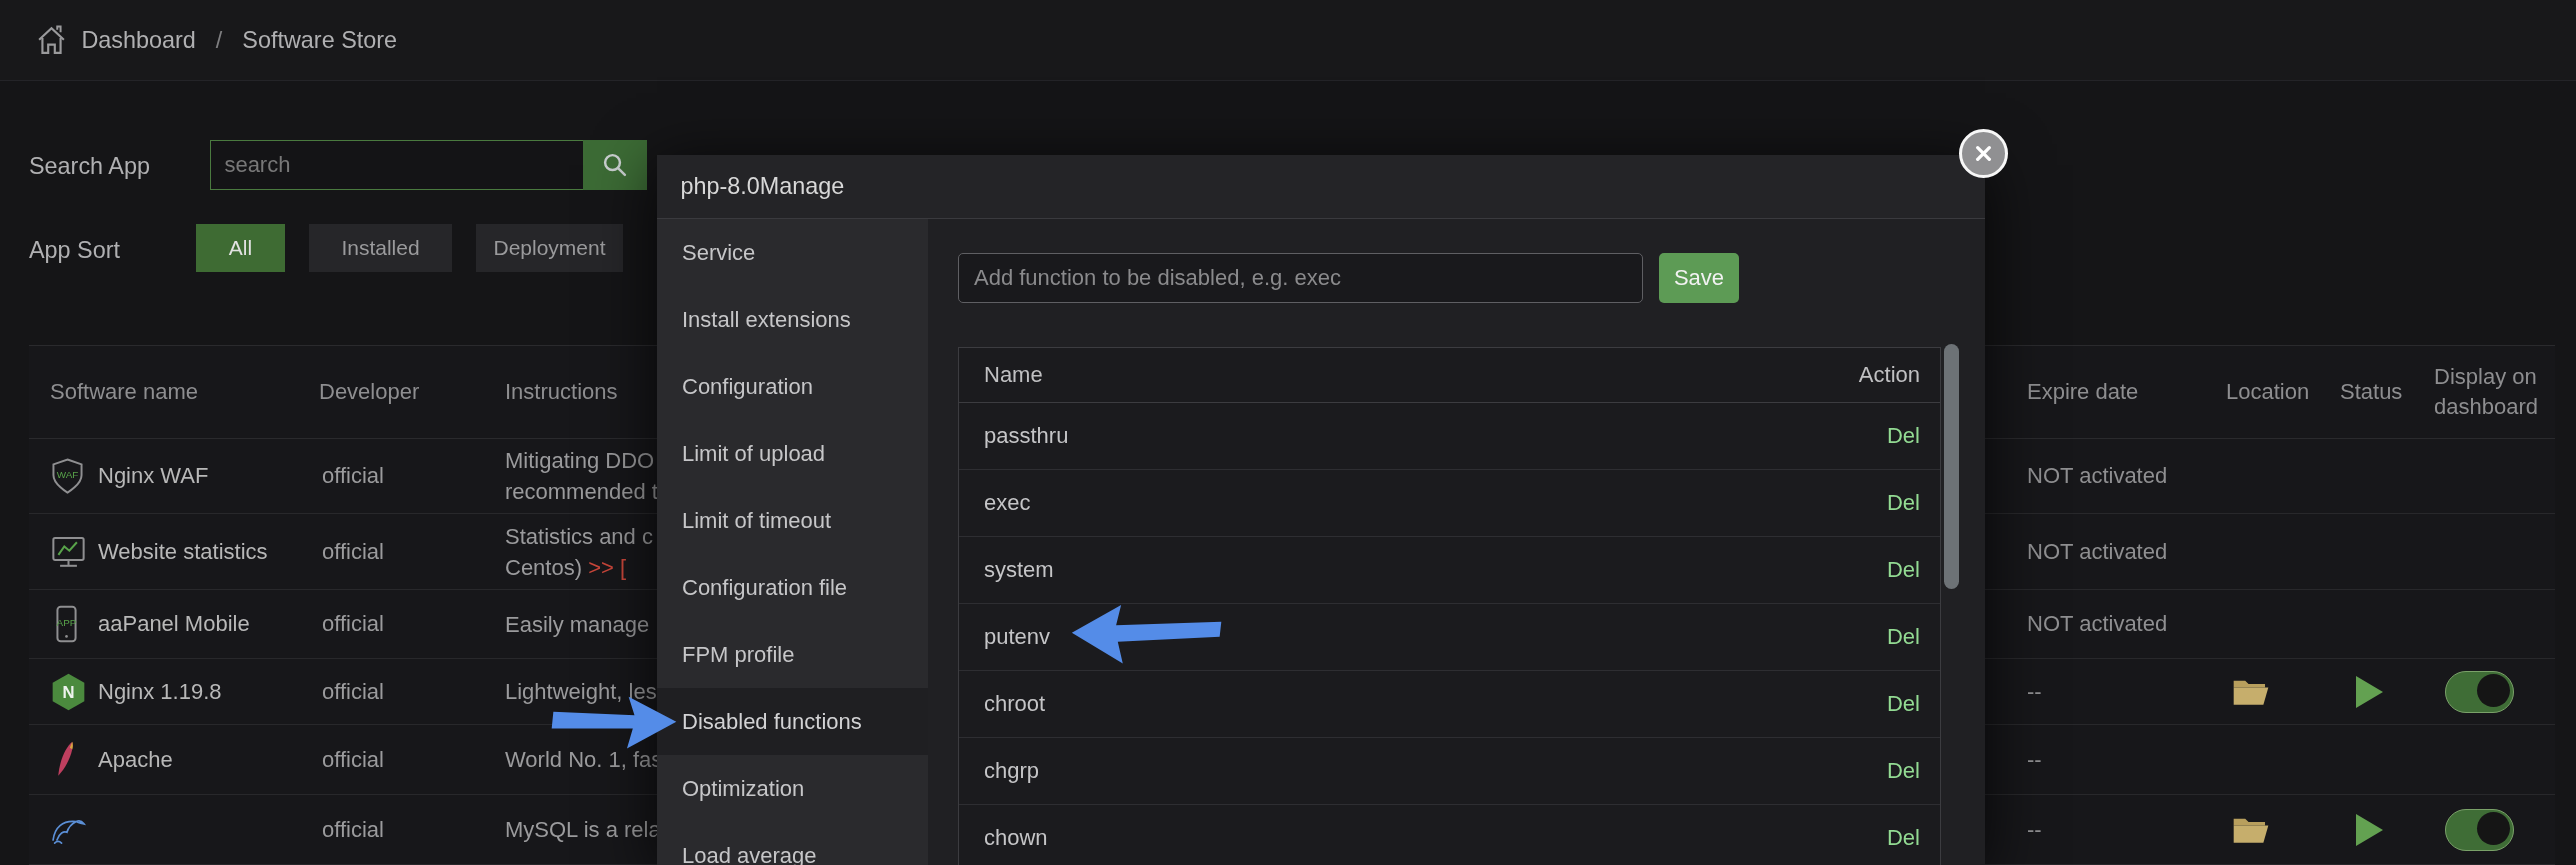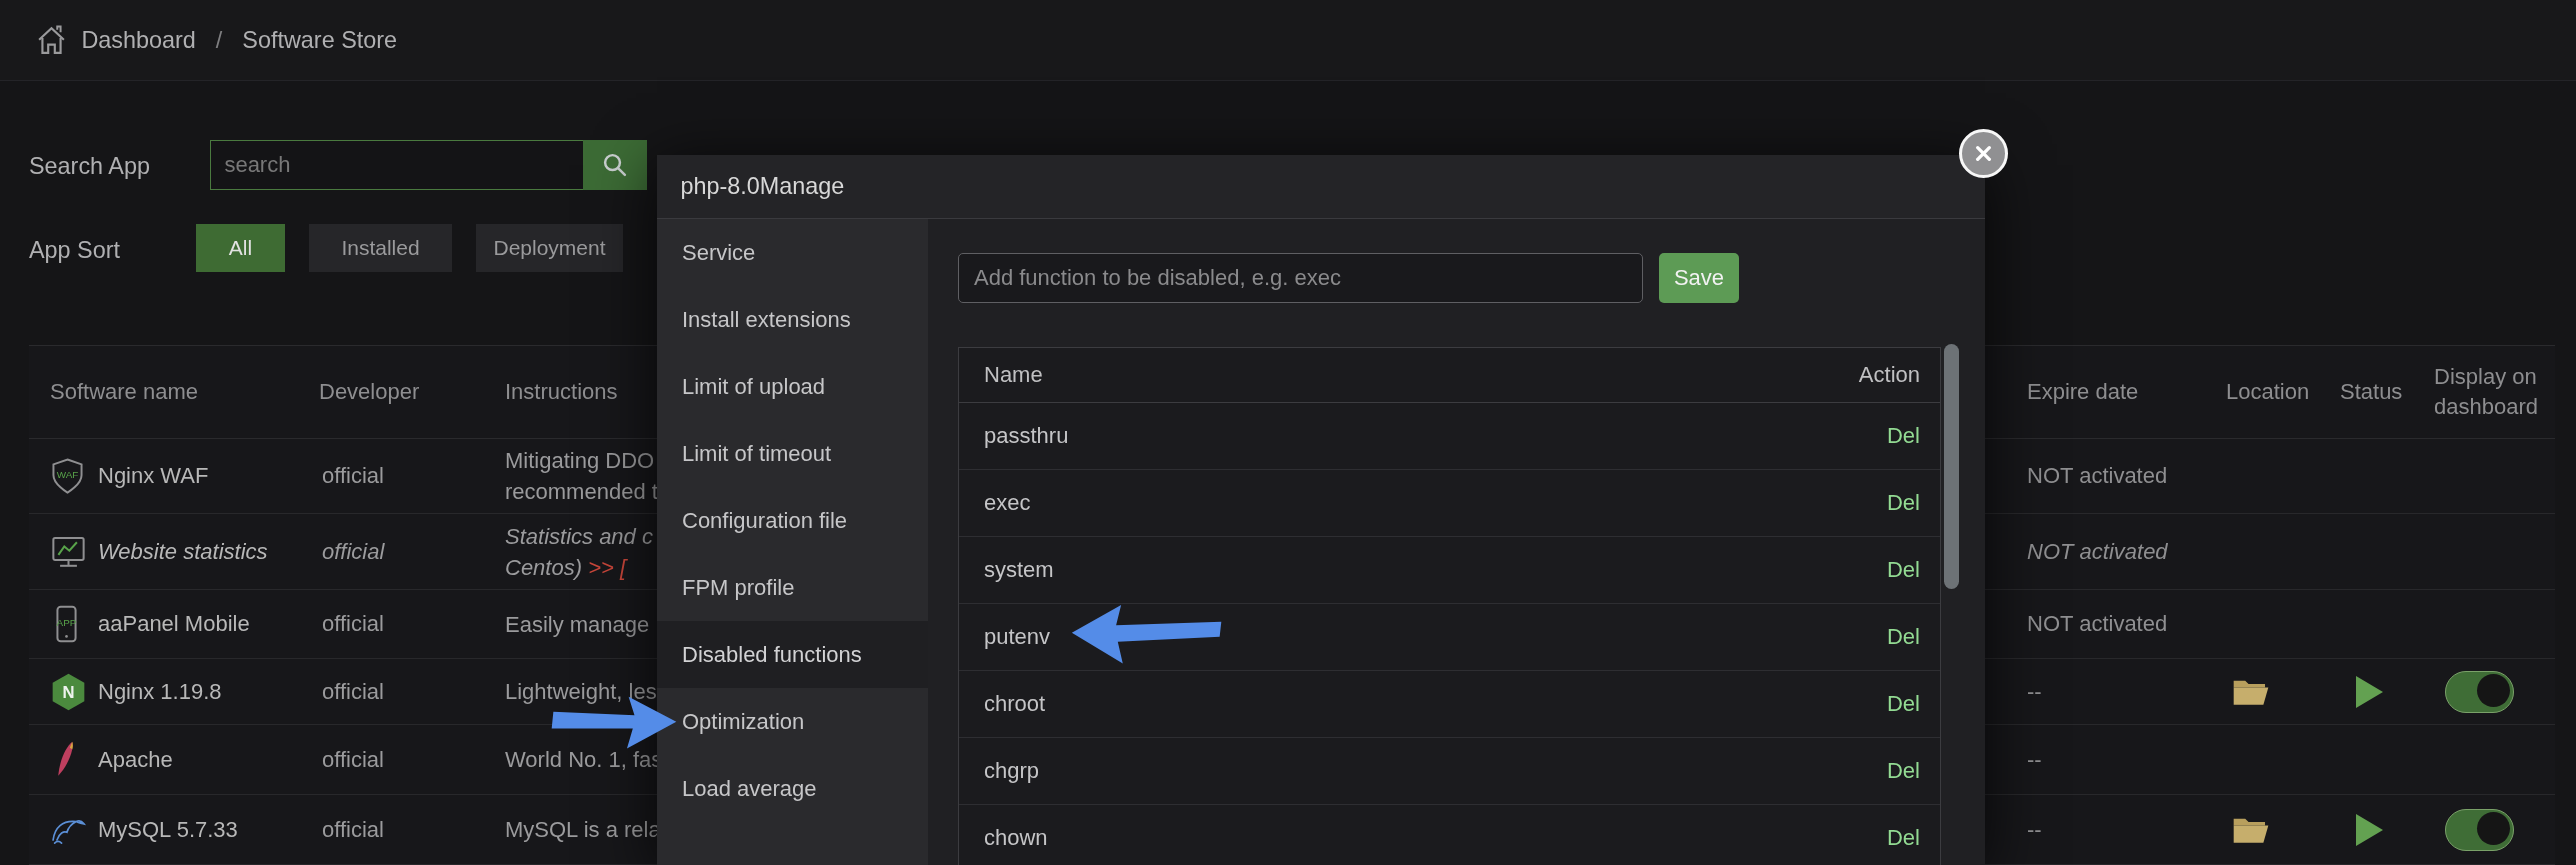--- a/index.html
+++ b/index.html
@@ -141,21 +141,21 @@
       </div>
       <div class="cell c-name">Nginx WAF</div>
       <div class="cell c-dev">official</div>
       <div class="cell c-instr">
         <div>Mitigating DDO</div>
         <div>recommended t</div>
       </div>
       <div class="cell c-exp">NOT activated</div>
     </div>
 
-    <div class="sw-row" style="height:75px;font-style:italic;">
+    <div class="sw-row" style="height:75px;">
       <div class="cell c-icon">
         <svg width="37" height="37" viewBox="0 0 44 44">
           <rect x="4" y="6" width="36" height="26" rx="2" fill="none" stroke="#8f8f91" stroke-width="2.4"></rect>
           <polyline points="10,26 17,16 23,21 32,11" fill="none" stroke="#58a34a" stroke-width="2.4"></polyline>
           <line x1="22" y1="32" x2="22" y2="38" stroke="#8f8f91" stroke-width="2.4"></line>
           <line x1="12" y1="39" x2="32" y2="39" stroke="#8f8f91" stroke-width="2.4"></line>
         </svg>
       </div>
       <div class="cell c-name">Website statistics</div>
       <div class="cell c-dev">official</div>
@@ -226,21 +226,20 @@
       <div class="cell c-exp">--</div>
     </div>
 
     <div class="sw-row" style="height:69px;">
       <div class="cell c-icon">
         <svg width="40" height="38" viewBox="0 0 48 46">
           <path d="M4 36 C6 20 16 10 34 12 C28 15 24 19 22 26 C18 24 12 27 9 36 M34 12 C38 10 41 11 44 15 C40 14 37 14 34 12" fill="none" stroke="#5b8fd6" stroke-width="2.2" stroke-linecap="round"></path>
           <path d="M6 40 C9 37 12 37 15 40" fill="none" stroke="#5b8fd6" stroke-width="2.2" stroke-linecap="round"></path>
         </svg>
       </div>
-      <div class="cell c-name">MySQL 5.7.33</div>
       <div class="cell c-dev">official</div>
       <div class="cell c-instr">
         <div>MySQL is a rela</div>
       </div>
       <div class="cell c-exp">--</div>
       <div class="cell c-loc">
         <svg width="40" height="33" viewBox="0 0 48 40">
           <path d="M3 7 H17 L21 11 H41 V15 H3 Z" fill="#b89f5d"></path>
           <path d="M3 15 H45 L39 36 H3 Z" fill="#c6ae6c"></path>
         </svg>
@@ -257,20 +256,21 @@
   </div>
 
   <div class="modal">
     <div class="modal-header">
       <span class="modal-title">php-8.0Manage</span>
     </div>
     <div class="modal-body">
       <div class="m-sidebar">
         <div class="m-item">Service</div>
         <div class="m-item">Install extensions</div>
+        <div class="m-item">Configuration</div>
         <div class="m-item">Limit of upload</div>
         <div class="m-item">Limit of timeout</div>
         <div class="m-item">Configuration file</div>
         <div class="m-item">FPM profile</div>
         <div class="m-item sel">Disabled functions</div>
         <div class="m-item">Optimization</div>
         <div class="m-item">Load average</div>
       </div>
       <div class="m-main">
         <input class="func-input" type="text" placeholder="Add function to be disabled, e.g. exec" style="">

